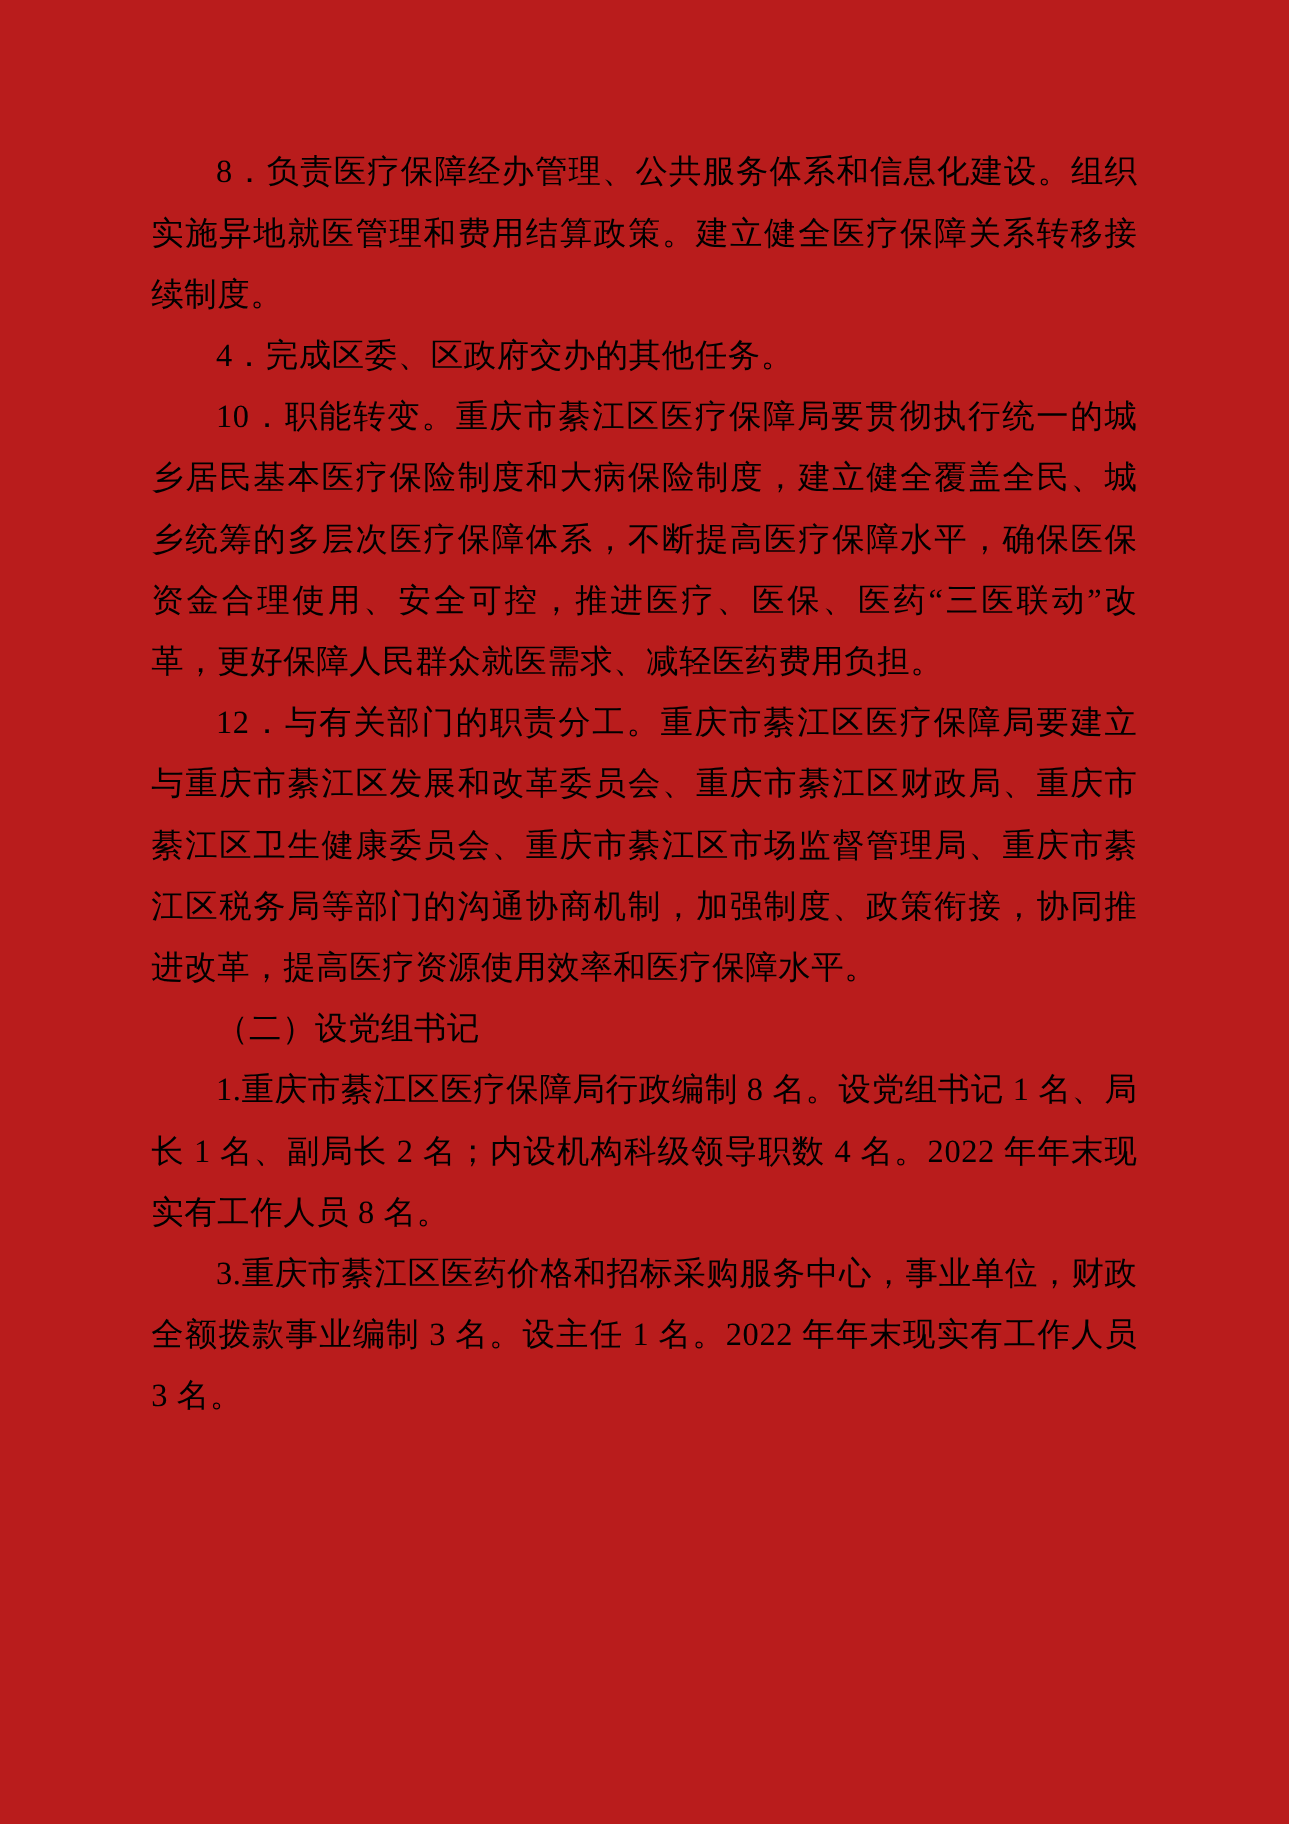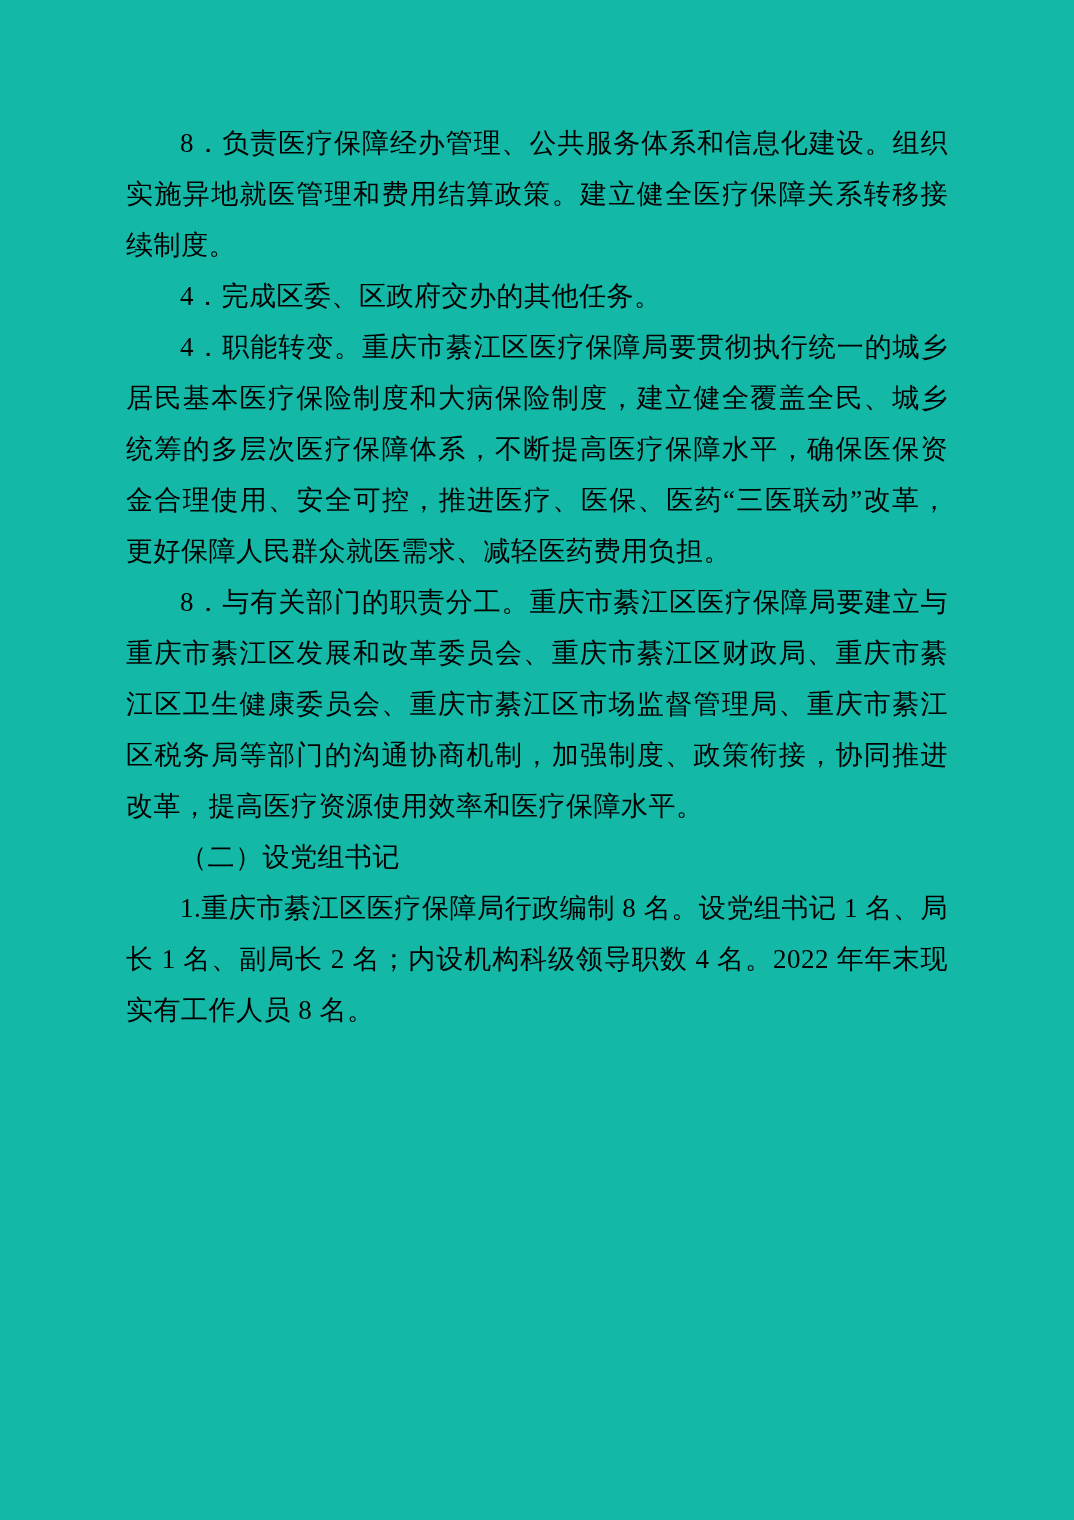--- a/index.html
+++ b/index.html
@@ -10,21 +10,21 @@
   body {
     width: 1074px;
     height: 1520px;
     overflow: hidden;
     font-family: "Liberation Serif", "DejaVu Serif", serif;
   }
   .page {
     box-sizing: border-box;
     width: 1074px;
     height: 1520px;
-    background: #14b8a6;
+    background: #b91c1c;
     padding: 118px 126px 0 126px;
   }
   .doc-body p {
     margin: 0;
     padding: 0;
     color: #000000;
     font-size: 27px;
     line-height: 51px;
     text-align: justify;
     text-indent: 2em;
@@ -32,18 +32,19 @@
     word-break: break-all;
   }
 </style>
 </head>
 <body>
 
 <div class="page">
   <div class="doc-body">
     <p>8．负责医疗保障经办管理、公共服务体系和信息化建设。组织实施异地就医管理和费用结算政策。建立健全医疗保障关系转移接续制度。</p>
     <p>4．完成区委、区政府交办的其他任务。</p>
-    <p>4．职能转变。重庆市綦江区医疗保障局要贯彻执行统一的城乡居民基本医疗保险制度和大病保险制度，建立健全覆盖全民、城乡统筹的多层次医疗保障体系，不断提高医疗保障水平，确保医保资金合理使用、安全可控，推进医疗、医保、医药“三医联动”改革，更好保障人民群众就医需求、减轻医药费用负担。</p>
-    <p>8．与有关部门的职责分工。重庆市綦江区医疗保障局要建立与重庆市綦江区发展和改革委员会、重庆市綦江区财政局、重庆市綦江区卫生健康委员会、重庆市綦江区市场监督管理局、重庆市綦江区税务局等部门的沟通协商机制，加强制度、政策衔接，协同推进改革，提高医疗资源使用效率和医疗保障水平。</p>
+    <p>10．职能转变。重庆市綦江区医疗保障局要贯彻执行统一的城乡居民基本医疗保险制度和大病保险制度，建立健全覆盖全民、城乡统筹的多层次医疗保障体系，不断提高医疗保障水平，确保医保资金合理使用、安全可控，推进医疗、医保、医药“三医联动”改革，更好保障人民群众就医需求、减轻医药费用负担。</p>
+    <p>12．与有关部门的职责分工。重庆市綦江区医疗保障局要建立与重庆市綦江区发展和改革委员会、重庆市綦江区财政局、重庆市綦江区卫生健康委员会、重庆市綦江区市场监督管理局、重庆市綦江区税务局等部门的沟通协商机制，加强制度、政策衔接，协同推进改革，提高医疗资源使用效率和医疗保障水平。</p>
     <p>（二）设党组书记</p>
     <p>1.重庆市綦江区医疗保障局行政编制 8 名。设党组书记 1 名、局长 1 名、副局长 2 名；内设机构科级领导职数 4 名。2022 年年末现实有工作人员 8 名。</p>
+    <p>3.重庆市綦江区医药价格和招标采购服务中心，事业单位，财政全额拨款事业编制 3 名。设主任 1 名。2022 年年末现实有工作人员 3 名。</p>
   </div>
 </div>
 
 </body></html>

